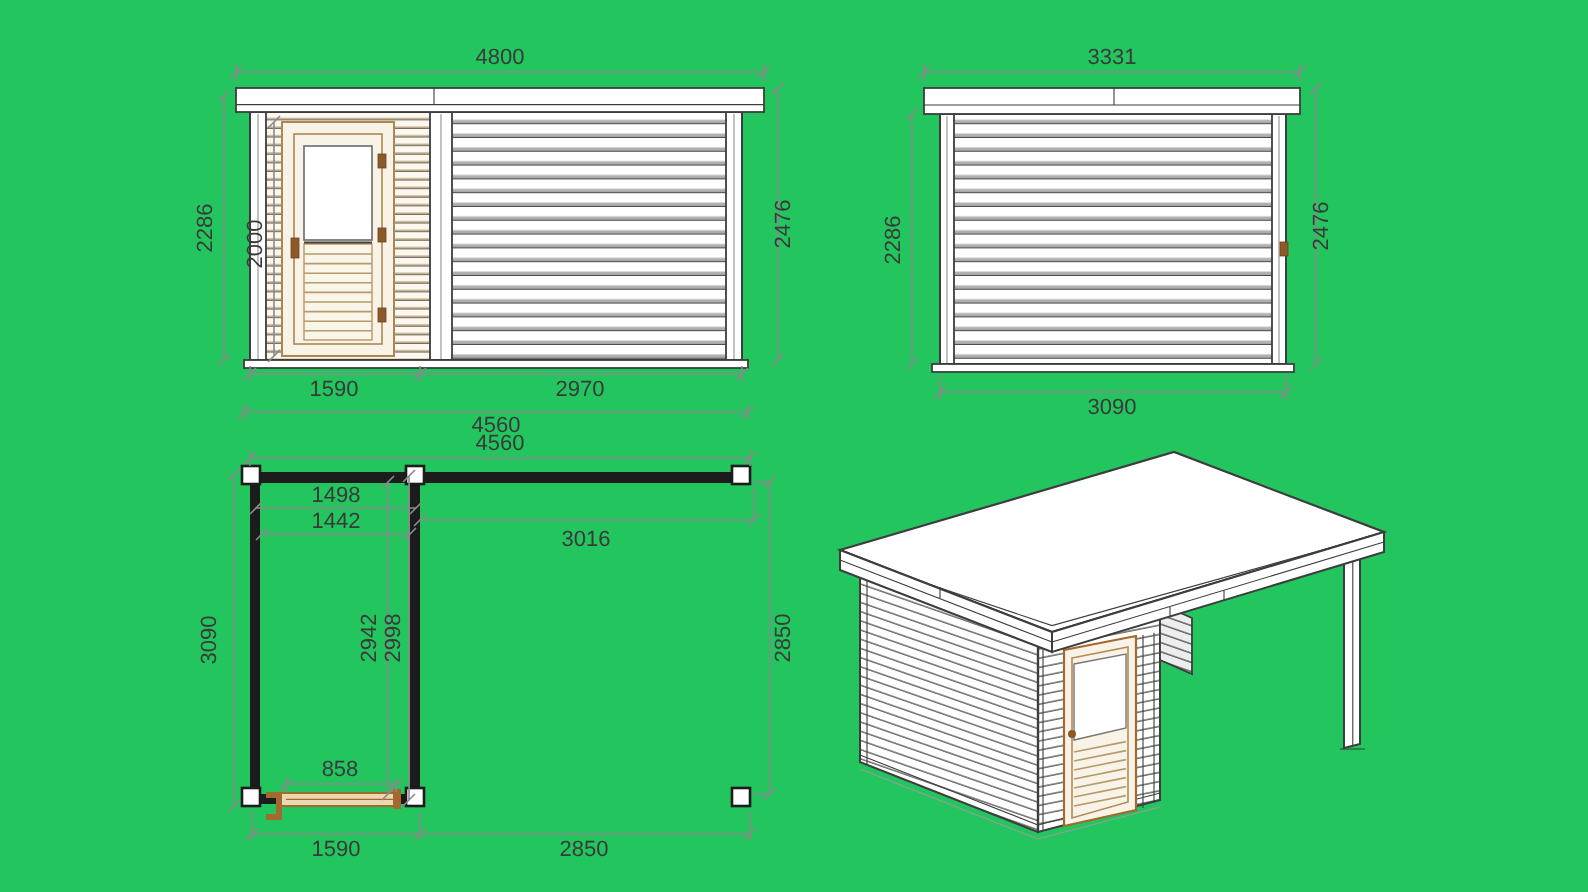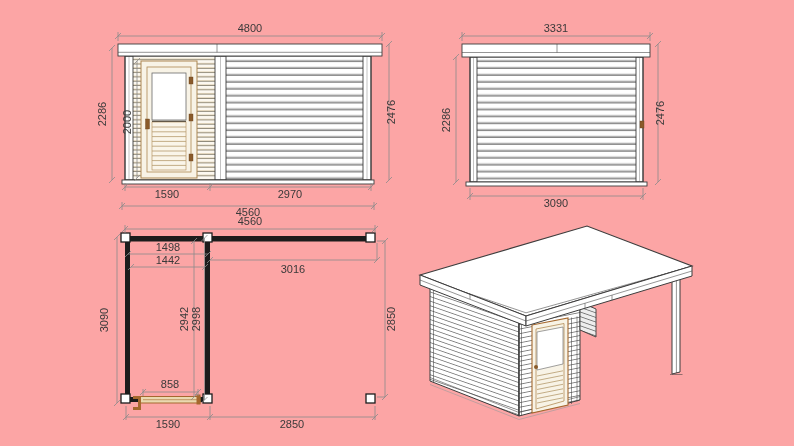--- a/index.html
+++ b/index.html
@@ -1,16 +1,16 @@
 <!DOCTYPE html>
 <html><head>
 <meta charset="utf-8">
 <style>
   html,body{margin:0;padding:0;background:#ffffff;}
-  .stage{position:relative;width:794px;height:446px;background:#fca5a5;overflow:hidden;
+  .stage{position:relative;width:794px;height:446px;background:#22c55e;overflow:hidden;
          font-family:"Liberation Sans", sans-serif;}
   svg{display:block}
   .ln{stroke:#3d3d3d;stroke-width:1;fill:none}
   .thin{stroke:#3d3d3d;stroke-width:.55;fill:none}
   .lite{stroke:#9a9a9a;stroke-width:.6;fill:none}
   .wht{fill:#ffffff;stroke:#3d3d3d;stroke-width:.9}
   .dim{stroke:#8a8a8a;stroke-width:.8;fill:none}
   .dimt{font-size:11px;fill:#3a3a3a;text-anchor:middle}
   .wall{fill:#1c1c1c;stroke:none}
   .post{fill:#ffffff;stroke:#1c1c1c;stroke-width:1.3}

